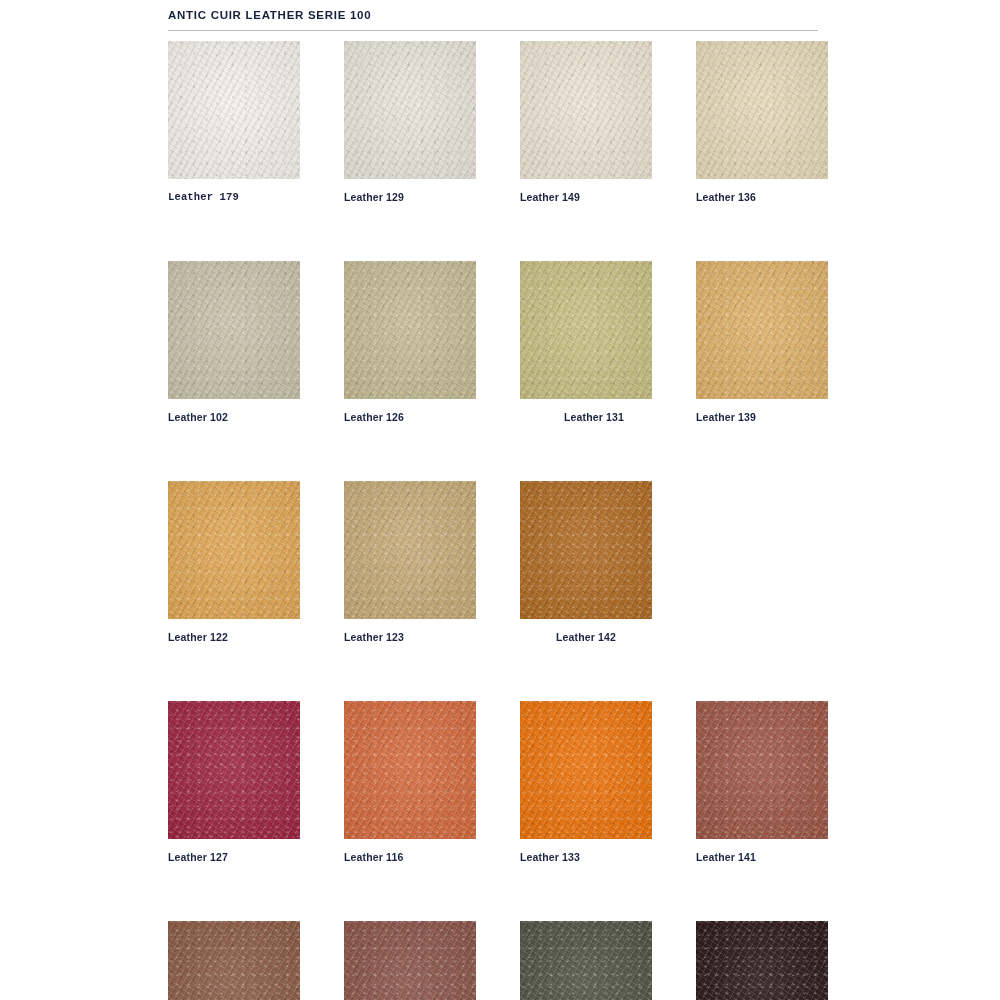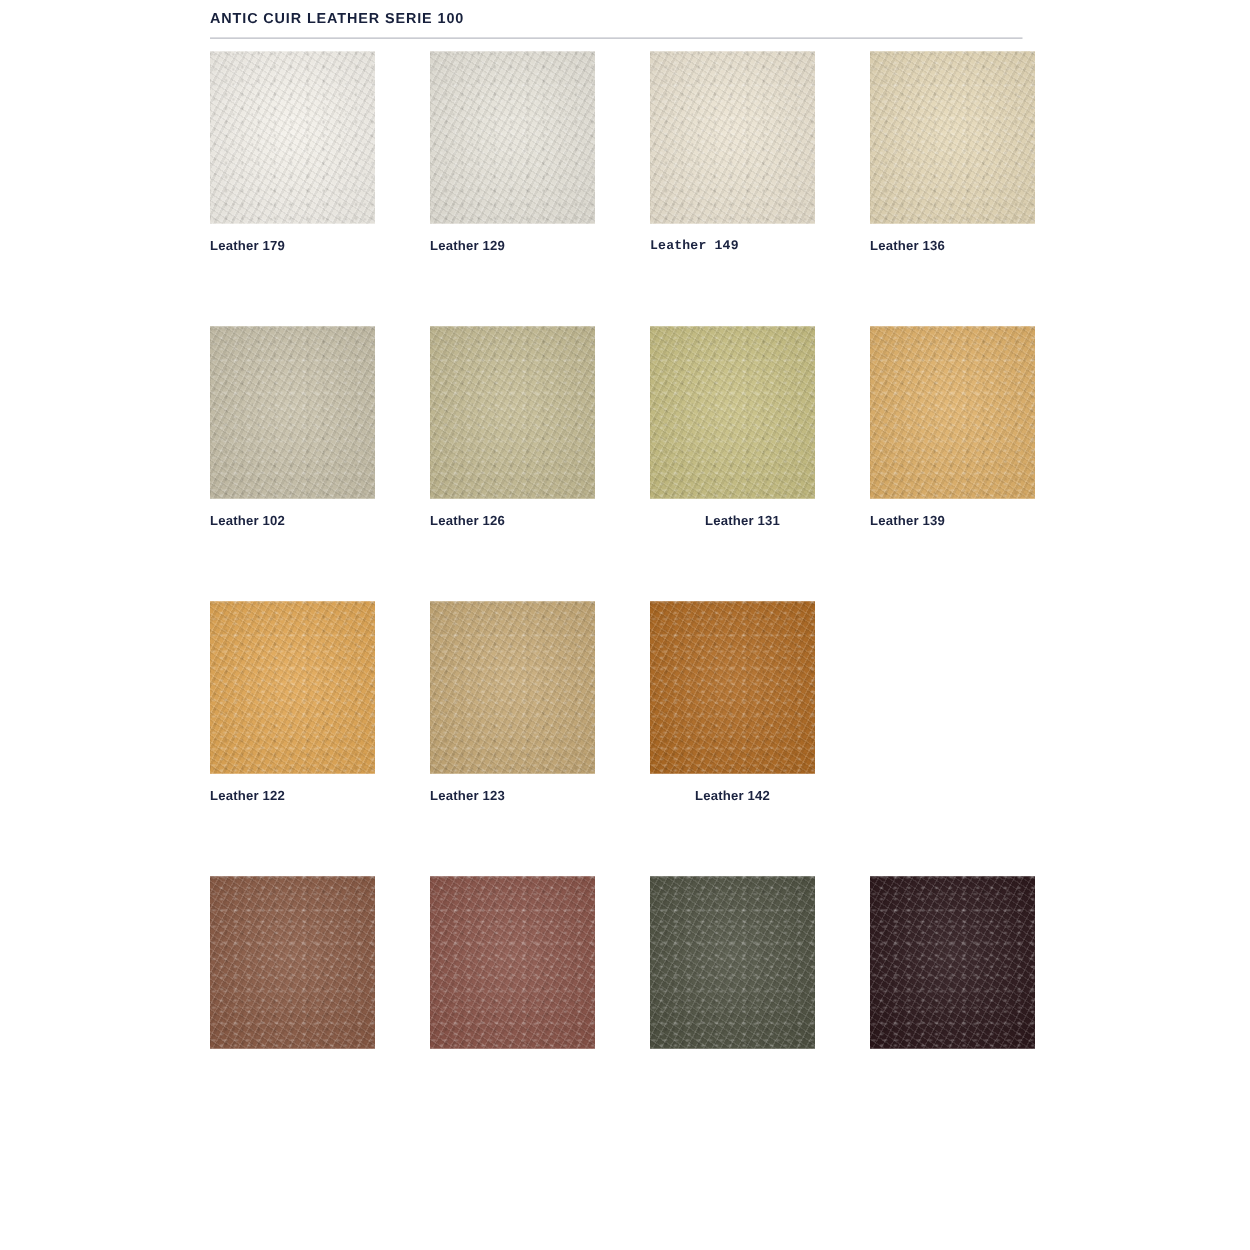--- a/index.html
+++ b/index.html
@@ -122,29 +122,29 @@
 
   <div class="header">
     <div class="header-title" style="color: rgb(23, 32, 60);">ANTIC CUIR LEATHER SERIE 100</div>
     <div class="header-rule" style="background: rgb(185, 188, 195);"></div>
   </div>
 
   <div class="grid" id="swatch-grid">
       <div class="grid-row">
         <div class="cell">
           <div class="swatch" style="background-color: rgb(244, 241, 234);"></div>
-          <div class="cell-label" style="color: rgb(27, 35, 64);">Leather 179</div>
+          <div class="cell-label" style="color: rgb(27, 35, 64); font-family: Liberation Mono, monospace;">Leather 179</div>
         </div>
         <div class="cell">
           <div class="swatch" style="background-color: rgb(231, 228, 218);"></div>
           <div class="cell-label" style="color: rgb(27, 35, 64);">Leather 129</div>
         </div>
         <div class="cell">
           <div class="swatch" style="background-color: rgb(236, 228, 210);"></div>
-          <div class="cell-label" style="color: rgb(27, 35, 64); font-family: Liberation Mono, monospace;">Leather 149</div>
+          <div class="cell-label" style="color: rgb(27, 35, 64);">Leather 149</div>
         </div>
         <div class="cell">
           <div class="swatch" style="background-color: rgb(230, 217, 184);"></div>
           <div class="cell-label" style="color: rgb(27, 35, 64);">Leather 136</div>
         </div>
       </div>
       <div class="grid-row">
         <div class="cell">
           <div class="swatch" style="background-color: rgb(201, 194, 171);"></div>
           <div class="cell-label" style="color: rgb(27, 35, 64);">Leather 102</div>
@@ -171,20 +171,38 @@
           <div class="swatch" style="background-color: rgb(199, 170, 119);"></div>
           <div class="cell-label" style="color: rgb(27, 35, 64);">Leather 123</div>
         </div>
         <div class="cell">
           <div class="swatch" style="background-color: rgb(176, 106, 34);"></div>
           <div class="cell-label" style="color: rgb(27, 35, 64); text-align: center;">Leather 142</div>
         </div>
       </div>
       <div class="grid-row">
         <div class="cell">
+          <div class="swatch" style="background-color: rgb(157, 36, 64);"></div>
+          <div class="cell-label" style="color: rgb(27, 35, 64);">Leather 127</div>
+        </div>
+        <div class="cell">
+          <div class="swatch" style="background-color: rgb(213, 106, 60);"></div>
+          <div class="cell-label" style="color: rgb(27, 35, 64);">Leather 116</div>
+        </div>
+        <div class="cell">
+          <div class="swatch" style="background-color: rgb(237, 114, 9);"></div>
+          <div class="cell-label" style="color: rgb(27, 35, 64);">Leather 133</div>
+        </div>
+        <div class="cell">
+          <div class="swatch" style="background-color: rgb(158, 86, 70);"></div>
+          <div class="cell-label" style="color: rgb(27, 35, 64);">Leather 141</div>
+        </div>
+      </div>
+      <div class="grid-row">
+        <div class="cell">
           <div class="swatch" style="background-color: rgb(138, 90, 68);"></div>
         </div>
         <div class="cell">
           <div class="swatch" style="background-color: rgb(138, 83, 72);"></div>
         </div>
         <div class="cell">
           <div class="swatch" style="background-color: rgb(79, 82, 66);"></div>
         </div>
         <div class="cell">
           <div class="swatch" style="background-color: rgb(43, 22, 26);"></div>

